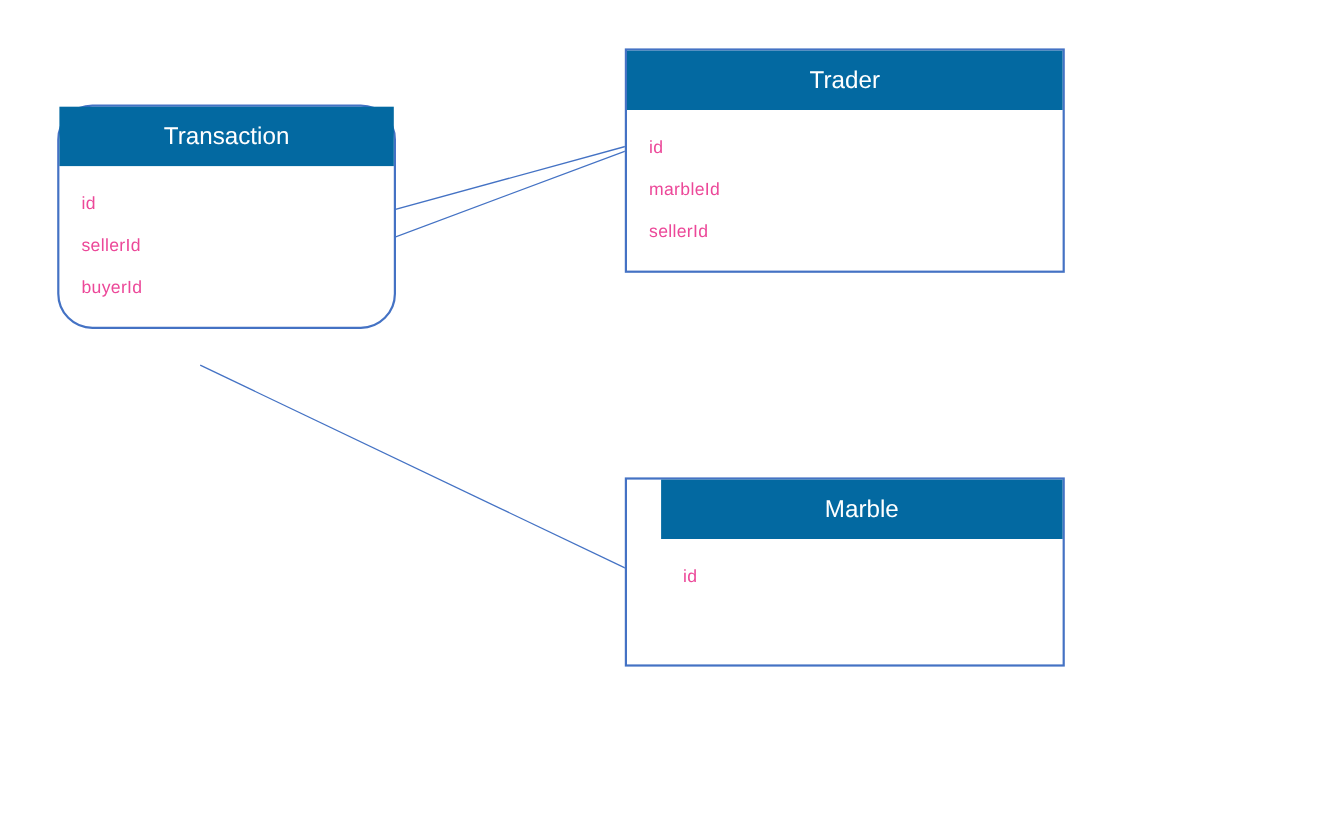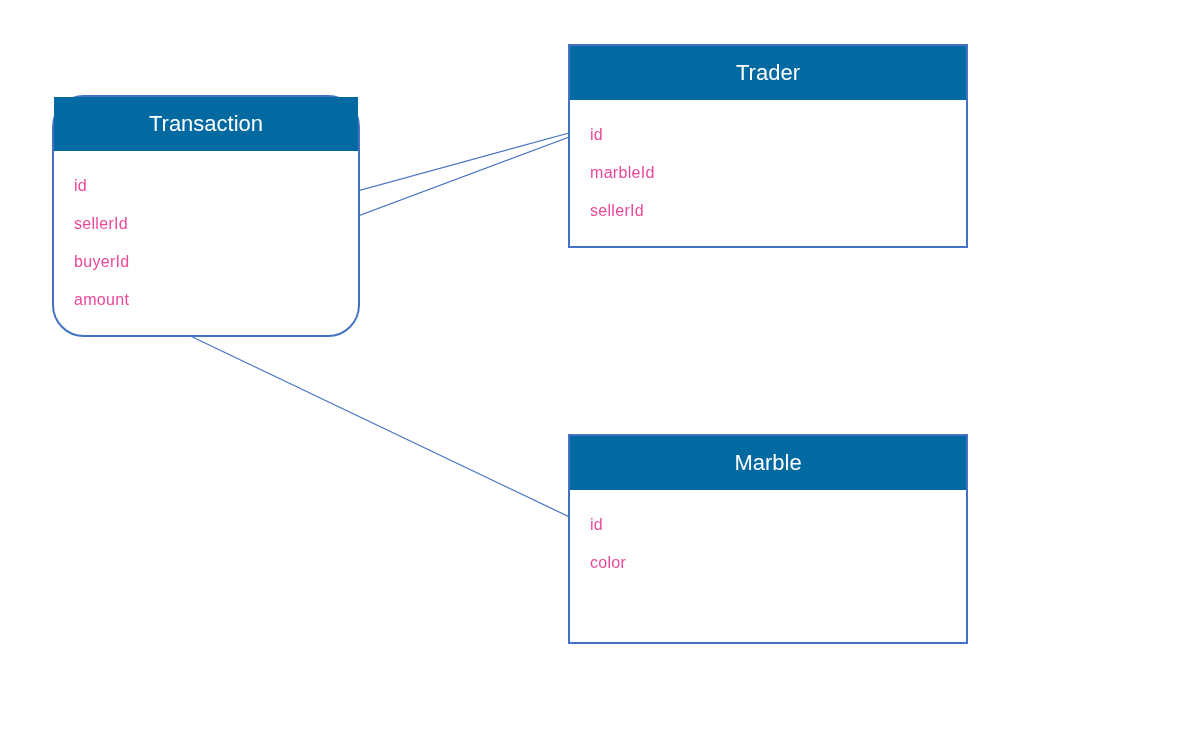--- a/index.html
+++ b/index.html
@@ -45,20 +45,21 @@
     }
     .trader {
       left: 568px;
       top: 44px;
       width: 400px;
     }
     .marble {
       left: 568px;
       top: 434px;
       width: 400px;
+      padding-left: 31px;
     }
     .arrows-svg {
       position: absolute;
       top: 0;
       left: 0;
       width: 1200px;
       height: 741px;
       pointer-events: none;
     }
   </style>
@@ -77,36 +78,34 @@
 </svg>
 
 <div class="entity-box transaction">
   <div class="entity-header">
     <span>Transaction</span>
   </div>
   <div class="entity-body">
     <div class="entity-field">id</div>
     <div class="entity-field">sellerId</div>
     <div class="entity-field">buyerId</div>
-    <div class="entity-field">amount</div>
   </div>
 </div>
 
 <div class="entity-box trader">
   <div class="entity-header">
     <span>Trader</span>
   </div>
   <div class="entity-body">
     <div class="entity-field">id</div>
     <div class="entity-field">marbleId</div>
     <div class="entity-field">sellerId</div>
   </div>
 </div>
 
 <div class="entity-box marble">
   <div class="entity-header">
     <span>Marble</span>
   </div>
   <div class="entity-body" style="padding-bottom: 60px;">
     <div class="entity-field">id</div>
-    <div class="entity-field">color</div>
   </div>
 </div>
 
 </body></html>

